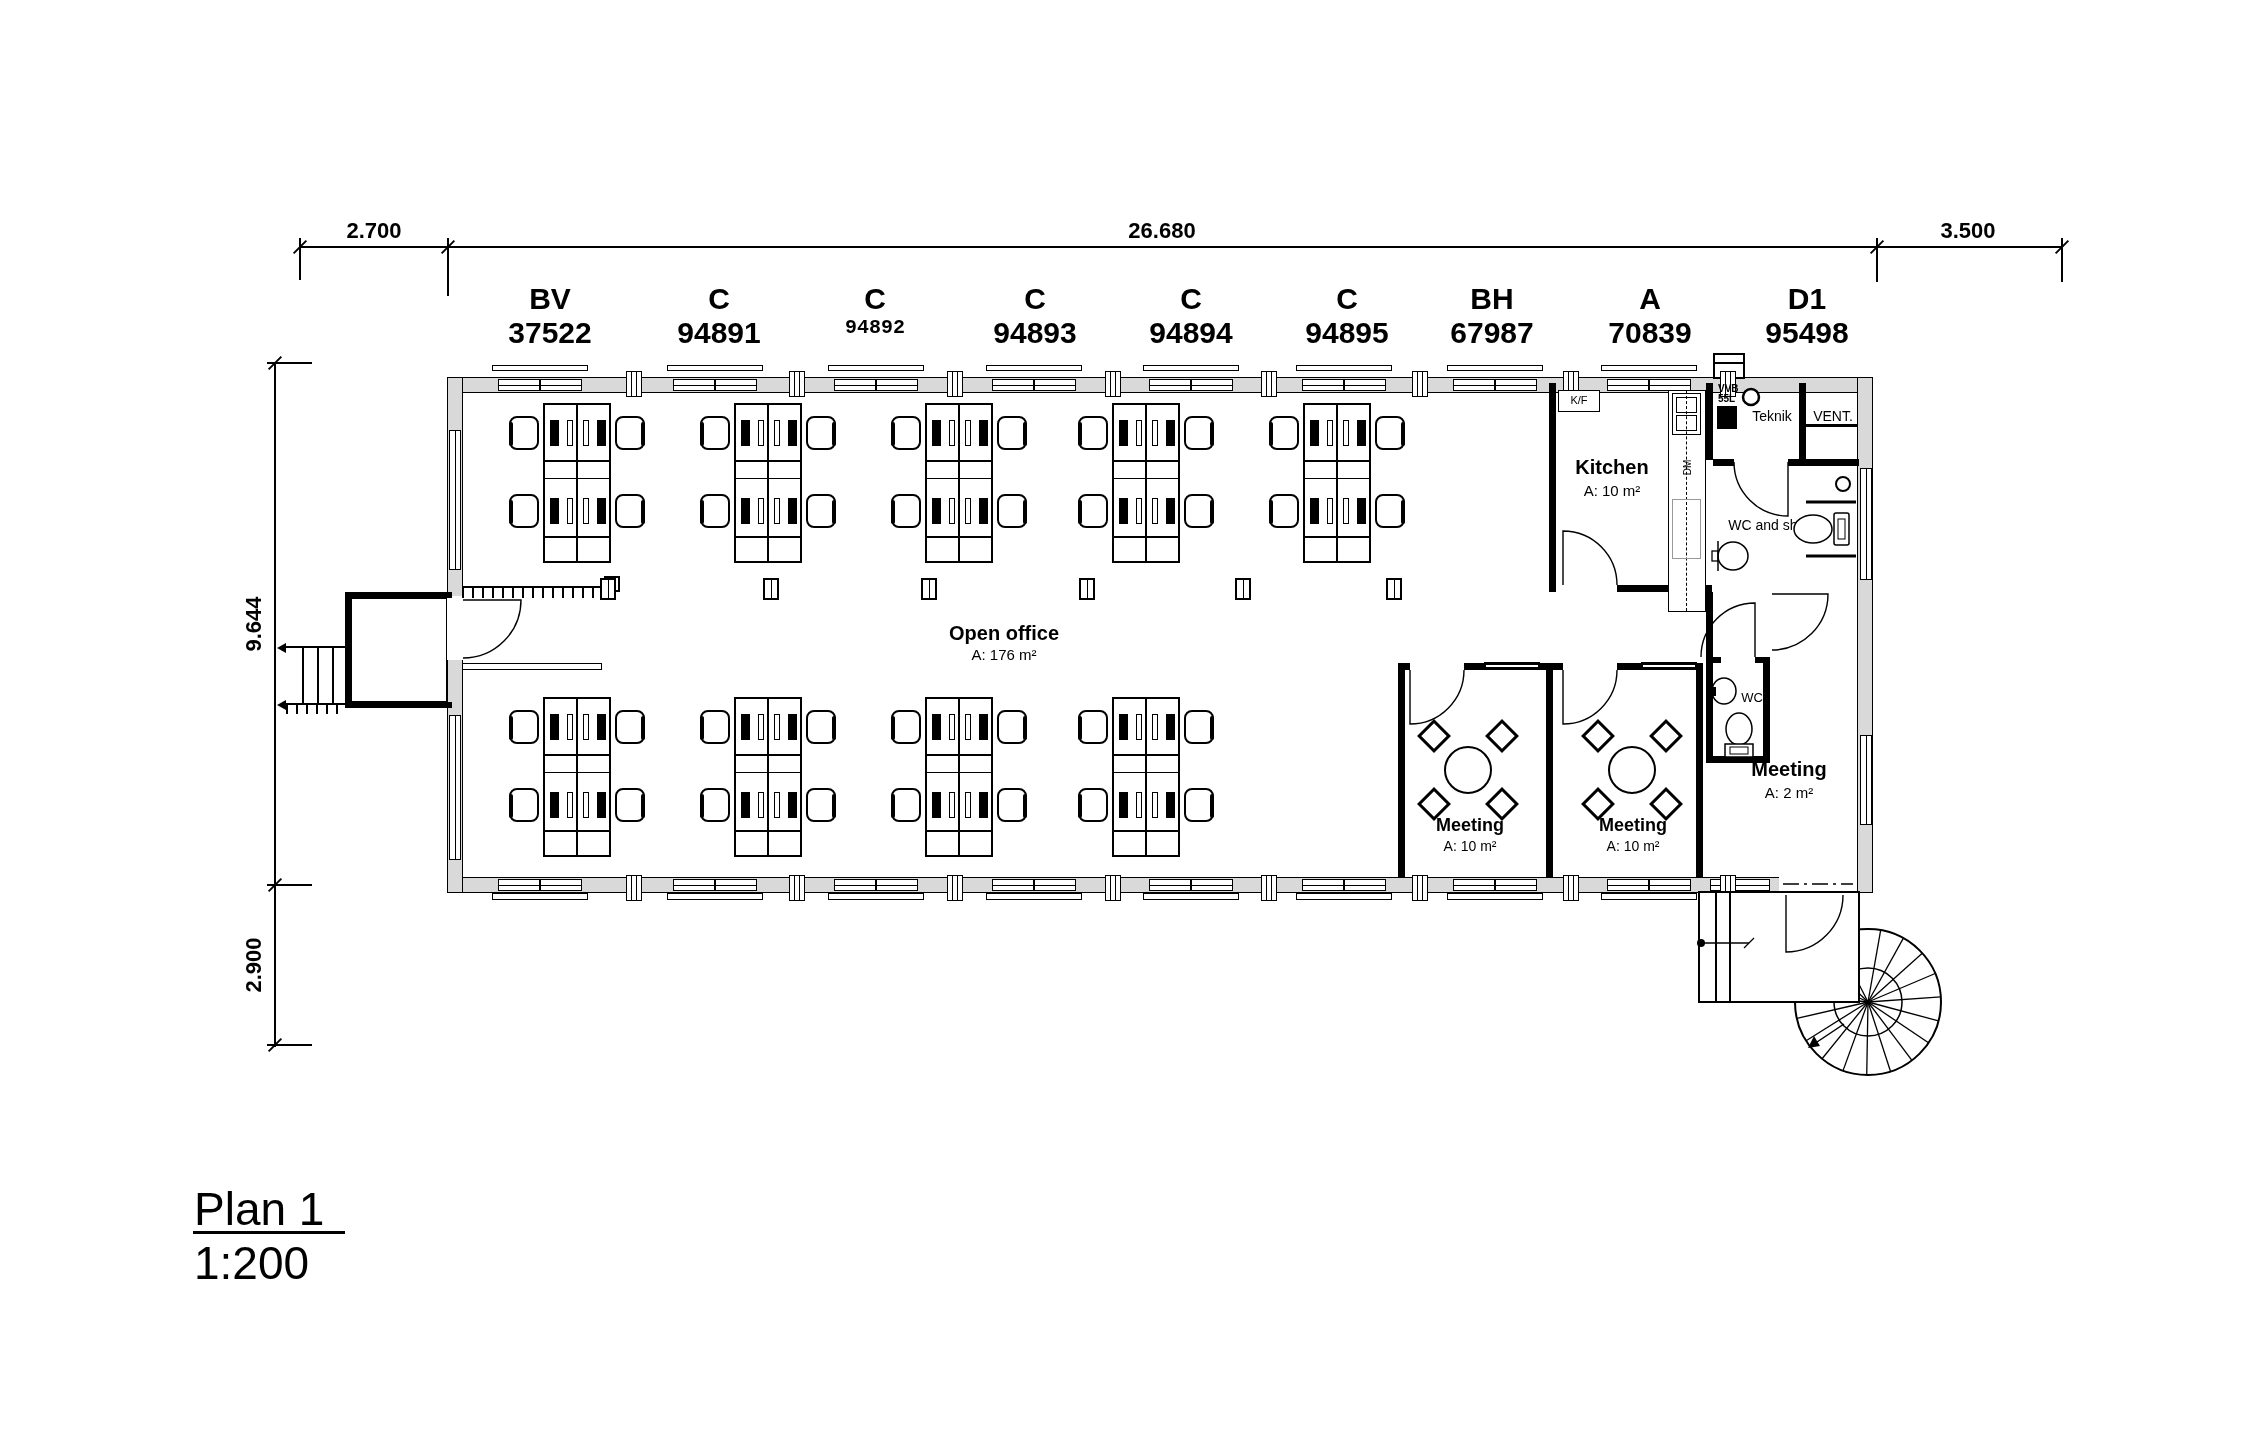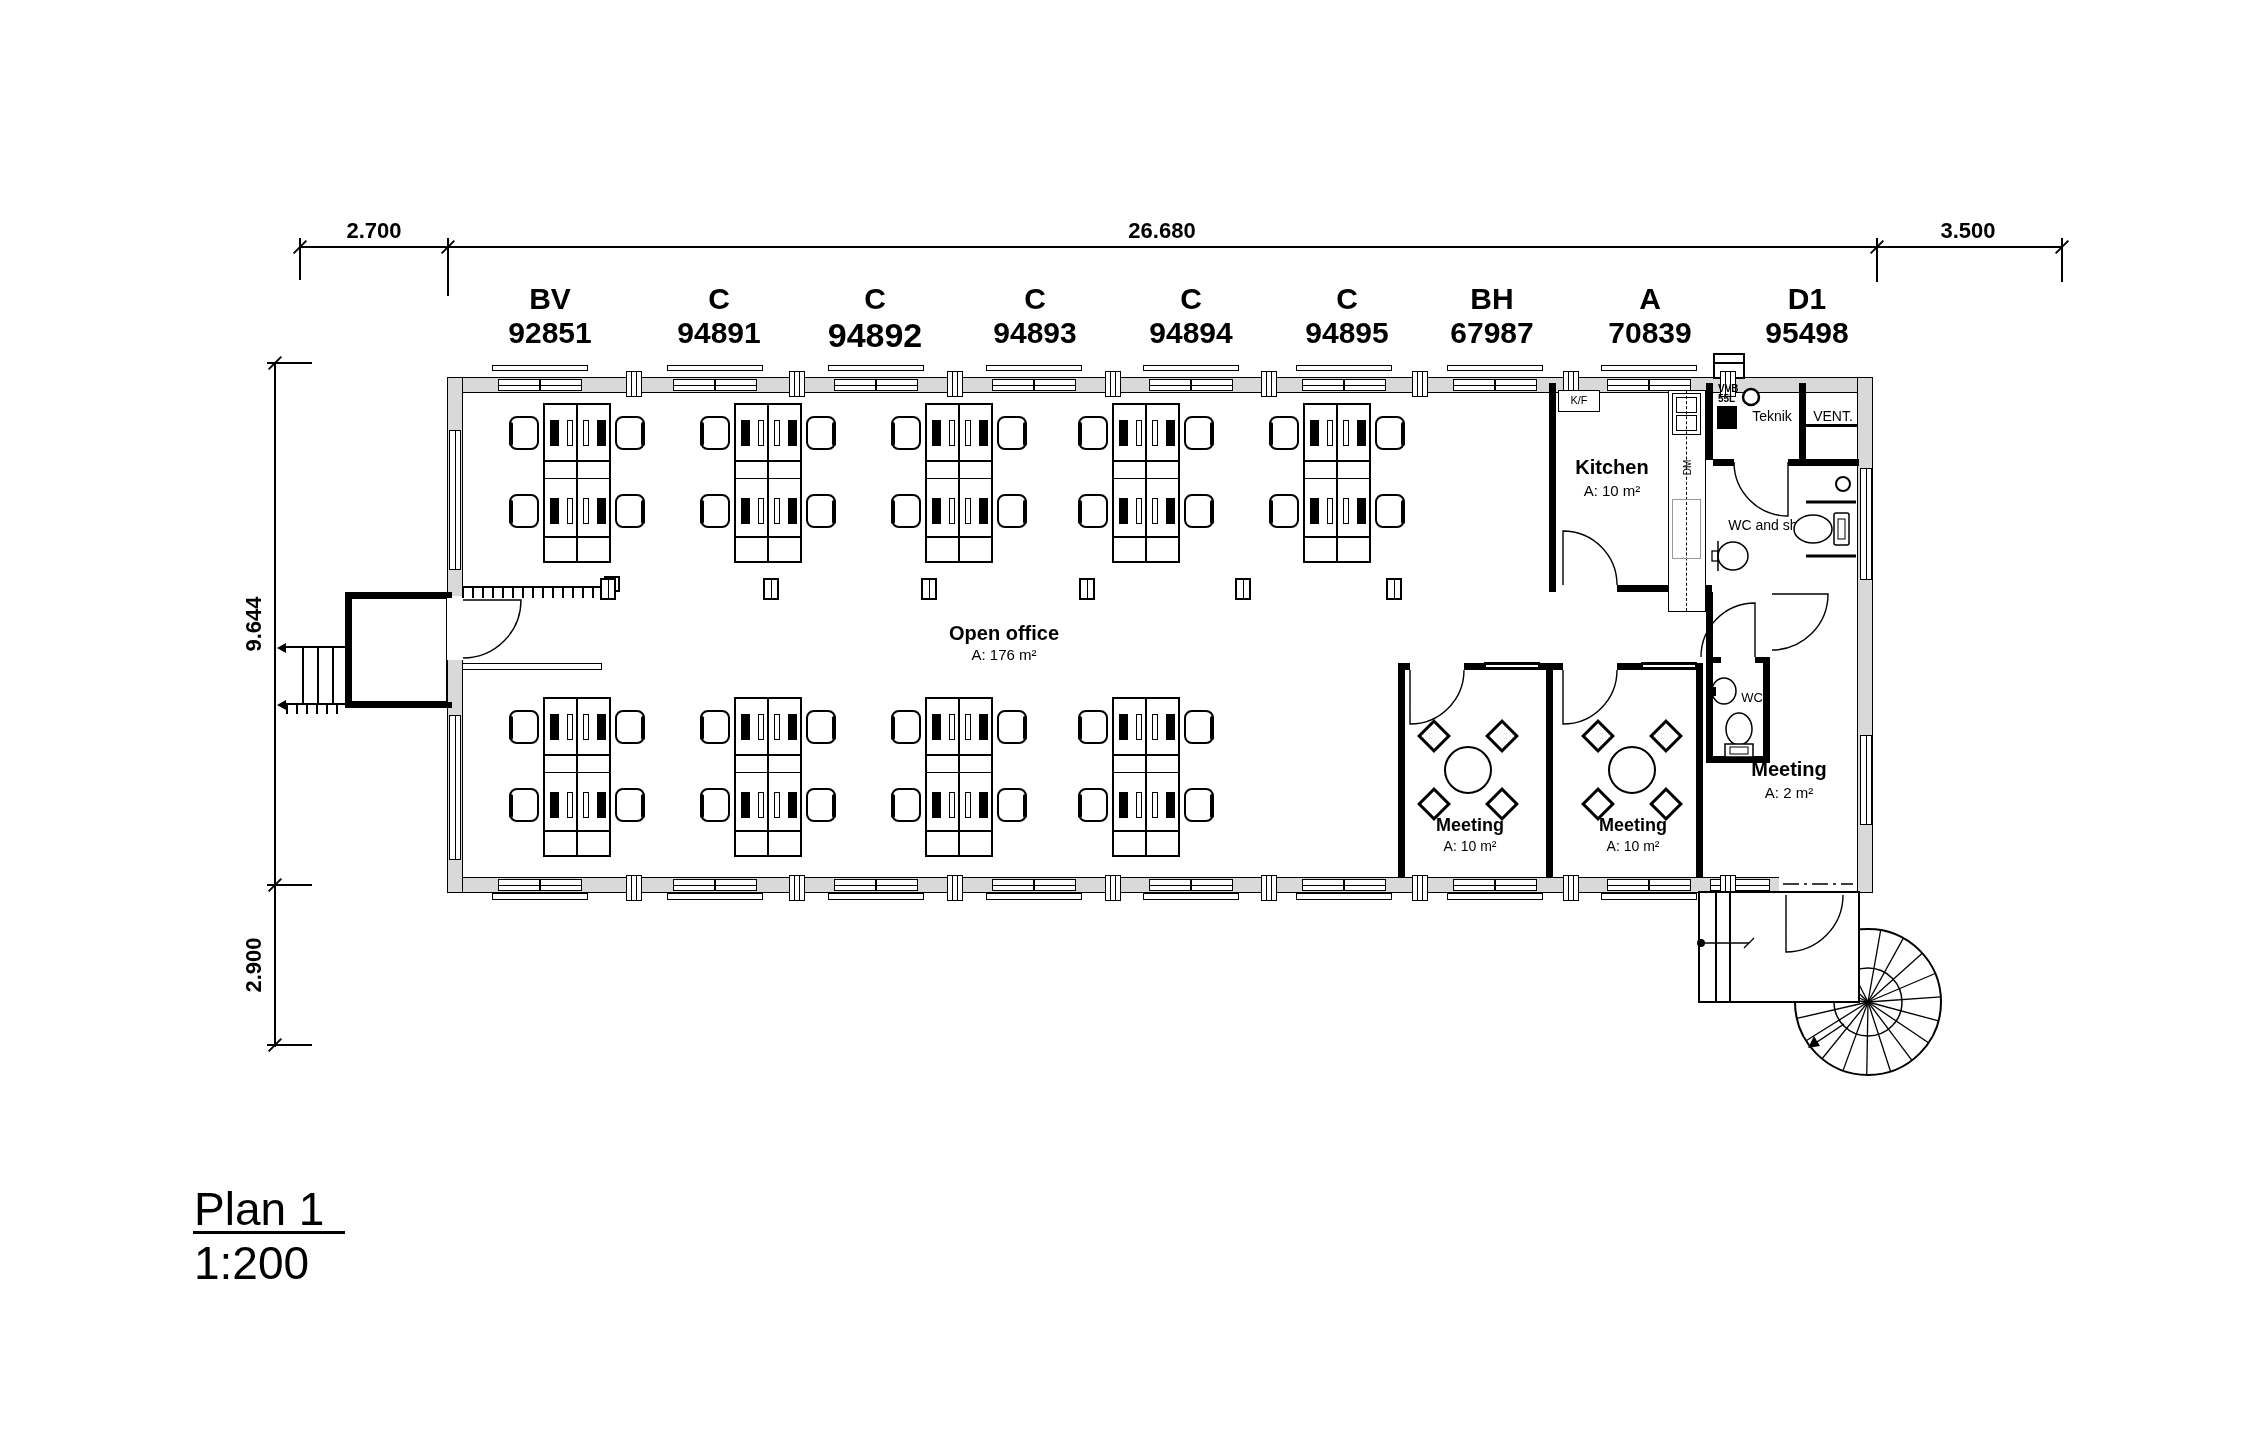--- a/index.html
+++ b/index.html
@@ -60,25 +60,25 @@
   <div class="dline" style="left:267px;top:884px;width:45px;height:2px;"></div>
   <div class="dline" style="left:267px;top:1044px;width:45px;height:2px;"></div>
   <div class="tick" style="left:275px;top:363px;"></div>
   <div class="tick" style="left:275px;top:885px;"></div>
   <div class="tick" style="left:275px;top:1045px;"></div>
   <div class="vdimlbl" style="left:254px;top:624px;">9.644</div>
   <div class="vdimlbl" style="left:254px;top:965px;">2.900</div>
 
   <div id="gen-under" class="abs" style="left:0;top:0;width:100%;height:100%;">
       <div class="lbl" style="position: absolute; left: 550px; top: 282px; font-size: 30px; font-weight: bold;">BV</div>
-      <div class="lbl" style="position: absolute; left: 550px; top: 316px; font-size: 30px; font-weight: bold;">92851</div>
+      <div class="lbl" style="position: absolute; left: 550px; top: 316px; font-size: 30px; font-weight: bold;">37522</div>
       <div class="lbl" style="position: absolute; left: 719px; top: 282px; font-size: 30px; font-weight: bold;">C</div>
       <div class="lbl" style="position: absolute; left: 719px; top: 316px; font-size: 30px; font-weight: bold;">94891</div>
       <div class="lbl" style="position: absolute; left: 875px; top: 282px; font-size: 30px; font-weight: bold;">C</div>
-      <div class="lbl" style="position: absolute; left: 875px; top: 316px; font-size: 34px; font-weight: bold;">94892</div>
+      <div class="lbl" style="position: absolute; left: 875px; top: 316px; font-size: 20px; font-weight: bold; font-family: Liberation Mono, monospace;">94892</div>
       <div class="lbl" style="position: absolute; left: 1035px; top: 282px; font-size: 30px; font-weight: bold;">C</div>
       <div class="lbl" style="position: absolute; left: 1035px; top: 316px; font-size: 30px; font-weight: bold;">94893</div>
       <div class="lbl" style="position: absolute; left: 1191px; top: 282px; font-size: 30px; font-weight: bold;">C</div>
       <div class="lbl" style="position: absolute; left: 1191px; top: 316px; font-size: 30px; font-weight: bold;">94894</div>
       <div class="lbl" style="position: absolute; left: 1347px; top: 282px; font-size: 30px; font-weight: bold;">C</div>
       <div class="lbl" style="position: absolute; left: 1347px; top: 316px; font-size: 30px; font-weight: bold;">94895</div>
       <div class="lbl" style="position: absolute; left: 1492px; top: 282px; font-size: 30px; font-weight: bold;">BH</div>
       <div class="lbl" style="position: absolute; left: 1492px; top: 316px; font-size: 30px; font-weight: bold;">67987</div>
       <div class="lbl" style="position: absolute; left: 1650px; top: 282px; font-size: 30px; font-weight: bold;">A</div>
       <div class="lbl" style="position: absolute; left: 1650px; top: 316px; font-size: 30px; font-weight: bold;">70839</div>

